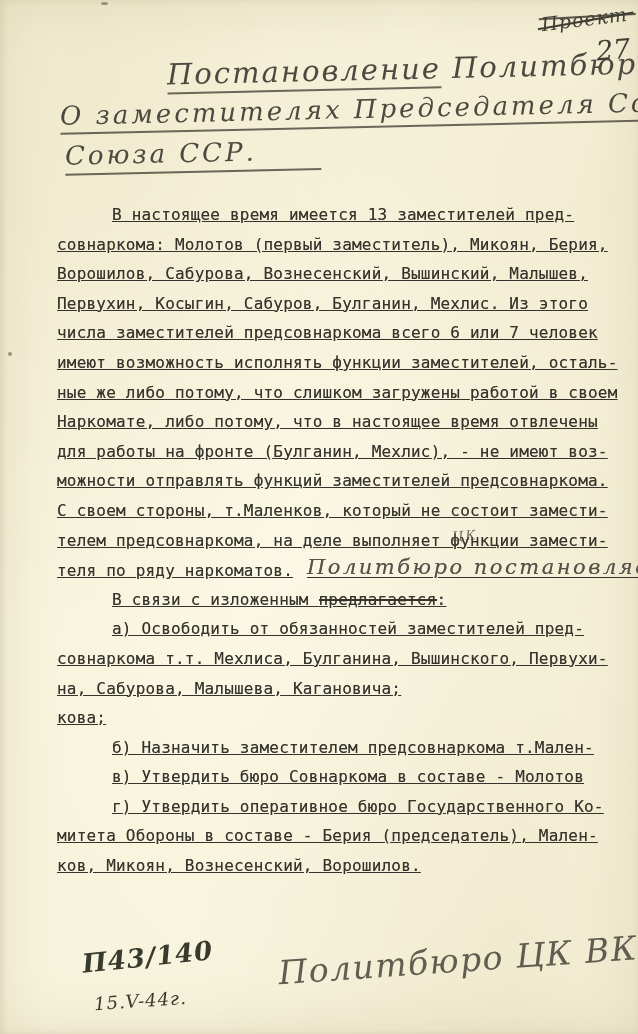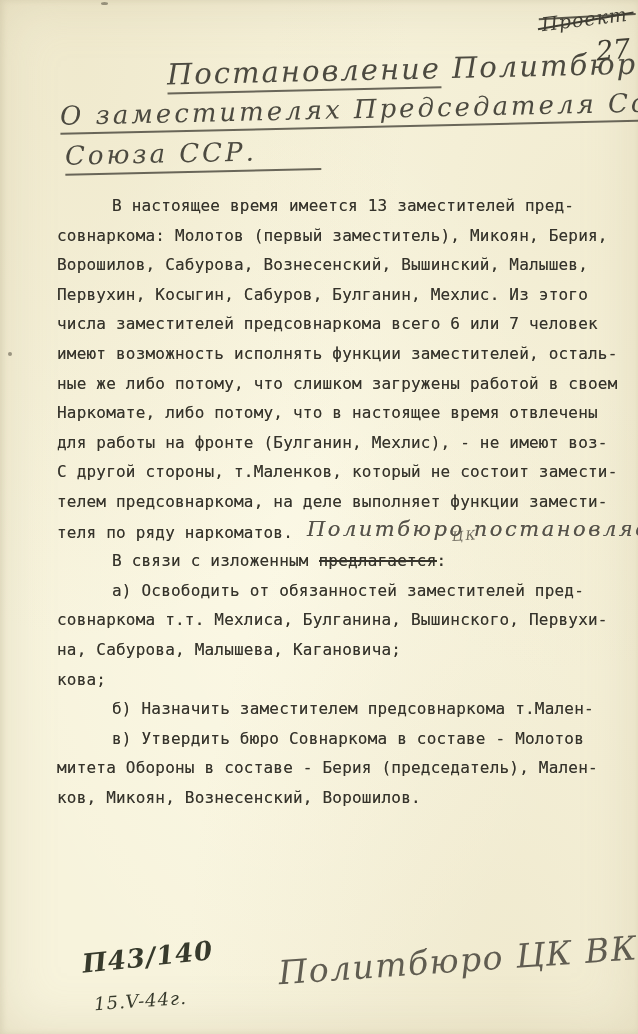--- a/index.html
+++ b/index.html
@@ -53,24 +53,25 @@
   
   .title{position:absolute; left:0; top:54px; width:638px; transform:rotate(-1.3deg);}
   .title .t1{margin-left:168px; font-size:29px; letter-spacing:2px;}
   .title .t1 .u{border-bottom:2px solid rgba(70,68,58,0.8); padding-bottom:1px;}
   .title .t2{margin-left:60px; margin-top:7px; font-size:26px; letter-spacing:3px;
              border-bottom:2px solid rgba(70,68,58,0.8); display:inline-block; padding:0 4px 2px 0;}
   .title .t3{margin-left:64px; margin-top:6px; font-size:26px; letter-spacing:3px;
              border-bottom:2px solid rgba(70,68,58,0.8); display:inline-block; padding:0 64px 3px 0;}
   
   .body{
-    position:absolute; left:57px; top:191px; width:570px;
+    position:absolute; left:57px; top:200px; width:570px;
     font-size:16px; line-height:29.6px; letter-spacing:0.2px;
     color:#35332b;
     text-shadow:0 0 0.6px rgba(53,51,43,0.55);
+    text-decoration:underline;
   }
   .line{white-space:nowrap; height:29.6px;}
   .indent{padding-left:55px;}
   .strike{position:relative;text-align:right;}
   .strike::after{
     content:""; position:absolute; left:0; right:0; top:48%;
     border-top:2.5px solid #35332b;
   }
   .hand-inline{
     font-family:"DejaVu Serif", serif; font-style:italic;
@@ -117,30 +118,32 @@
   <div class="body" id="body-lines">
       <div class="line indent"><span>В настоящее время имеется 13 заместителей пред-</span></div>
       <div class="line"><span>совнаркома: Молотов (первый заместитель), Микоян, Берия,</span></div>
       <div class="line"><span>Ворошилов, Сабурова, Вознесенский, Вышинский, Малышев,</span></div>
       <div class="line"><span>Первухин, Косыгин, Сабуров, Булганин, Мехлис. Из этого</span></div>
       <div class="line"><span>числа заместителей предсовнаркома всего 6 или 7 человек</span></div>
       <div class="line"><span>имеют возможность исполнять функции заместителей, осталь-</span></div>
       <div class="line"><span>ные же либо потому, что слишком загружены работой в своем</span></div>
       <div class="line"><span>Наркомате, либо потому, что в настоящее время отвлечены</span></div>
       <div class="line"><span>для работы на фронте (Булганин, Мехлис), - не имеют воз-</span></div>
-      <div class="line"><span>С другой стороны, т.Маленков, который не состоит замести-</span></div>
+      <div class="line"><span>можности отправлять функций заместителей предсовнаркома.</span></div>
+      <div class="line"><span>С своем стороны, т.Маленков, который не состоит замести-</span></div>
       <div class="line"><span>телем предсовнаркома, на деле выполняет функции замести-</span></div>
       <div class="line"><span>теля по ряду наркоматов.</span><span class="hand-inline">Политбюро постановляет:</span></div>
       <div class="line indent"><span>В связи с изложенным </span><span class="strike">предлагается</span><span>:</span></div>
       <div class="line indent"><span>а) Освободить от обязанностей заместителей пред-</span></div>
       <div class="line"><span>совнаркома т.т. Мехлиса, Булганина, Вышинского, Первухи-</span></div>
       <div class="line"><span>на, Сабурова, Малышева, Кагановича;</span></div>
       <div class="line"><span>кова;</span></div>
       <div class="line indent"><span>б) Назначить заместителем предсовнаркома т.Мален-</span></div>
       <div class="line indent"><span>в) Утвердить бюро Совнаркома в составе - Молотов</span></div>
+      <div class="line indent"><span>г) Утвердить оперативное бюро Государственного Ко-</span></div>
       <div class="line"><span>митета Обороны в составе - Берия (председатель), Мален-</span></div>
       <div class="line"><span>ков, Микоян, Вознесенский, Ворошилов.</span></div>
     </div>
 
   <div class="hand insert-small">ЦК</div>
 
   <div class="hand protocol">П43/140</div>
   <div class="hand date">15.V-44г.</div>
   <div class="hand signature">Политбюро ЦК ВКП(б)</div>
 

